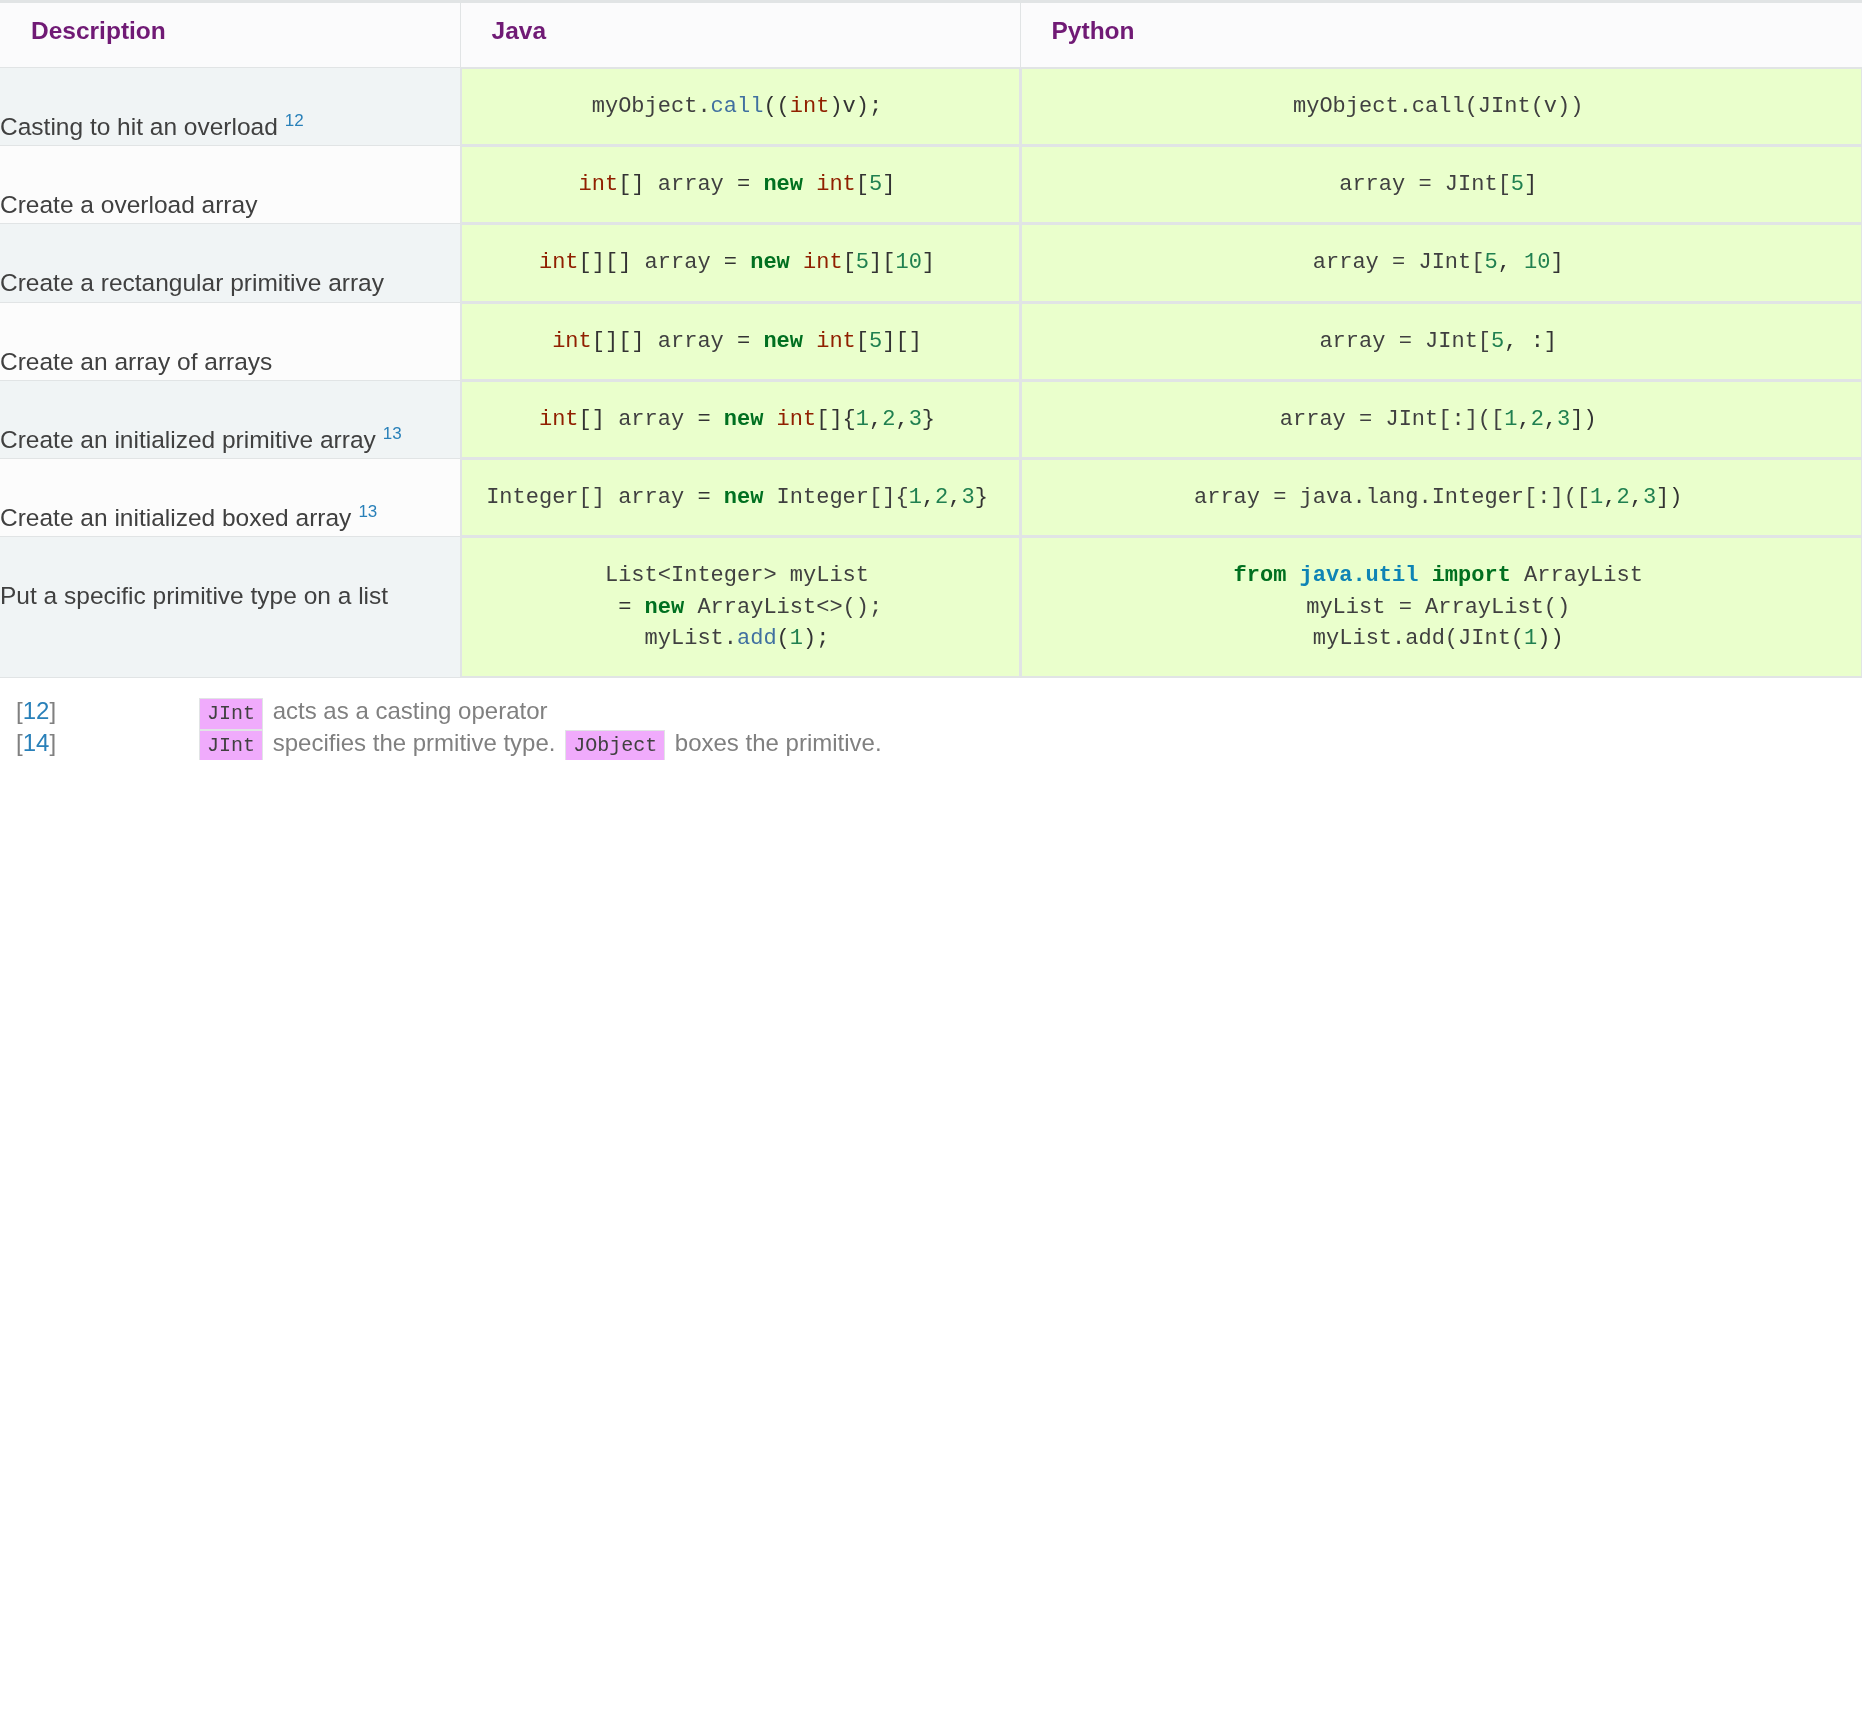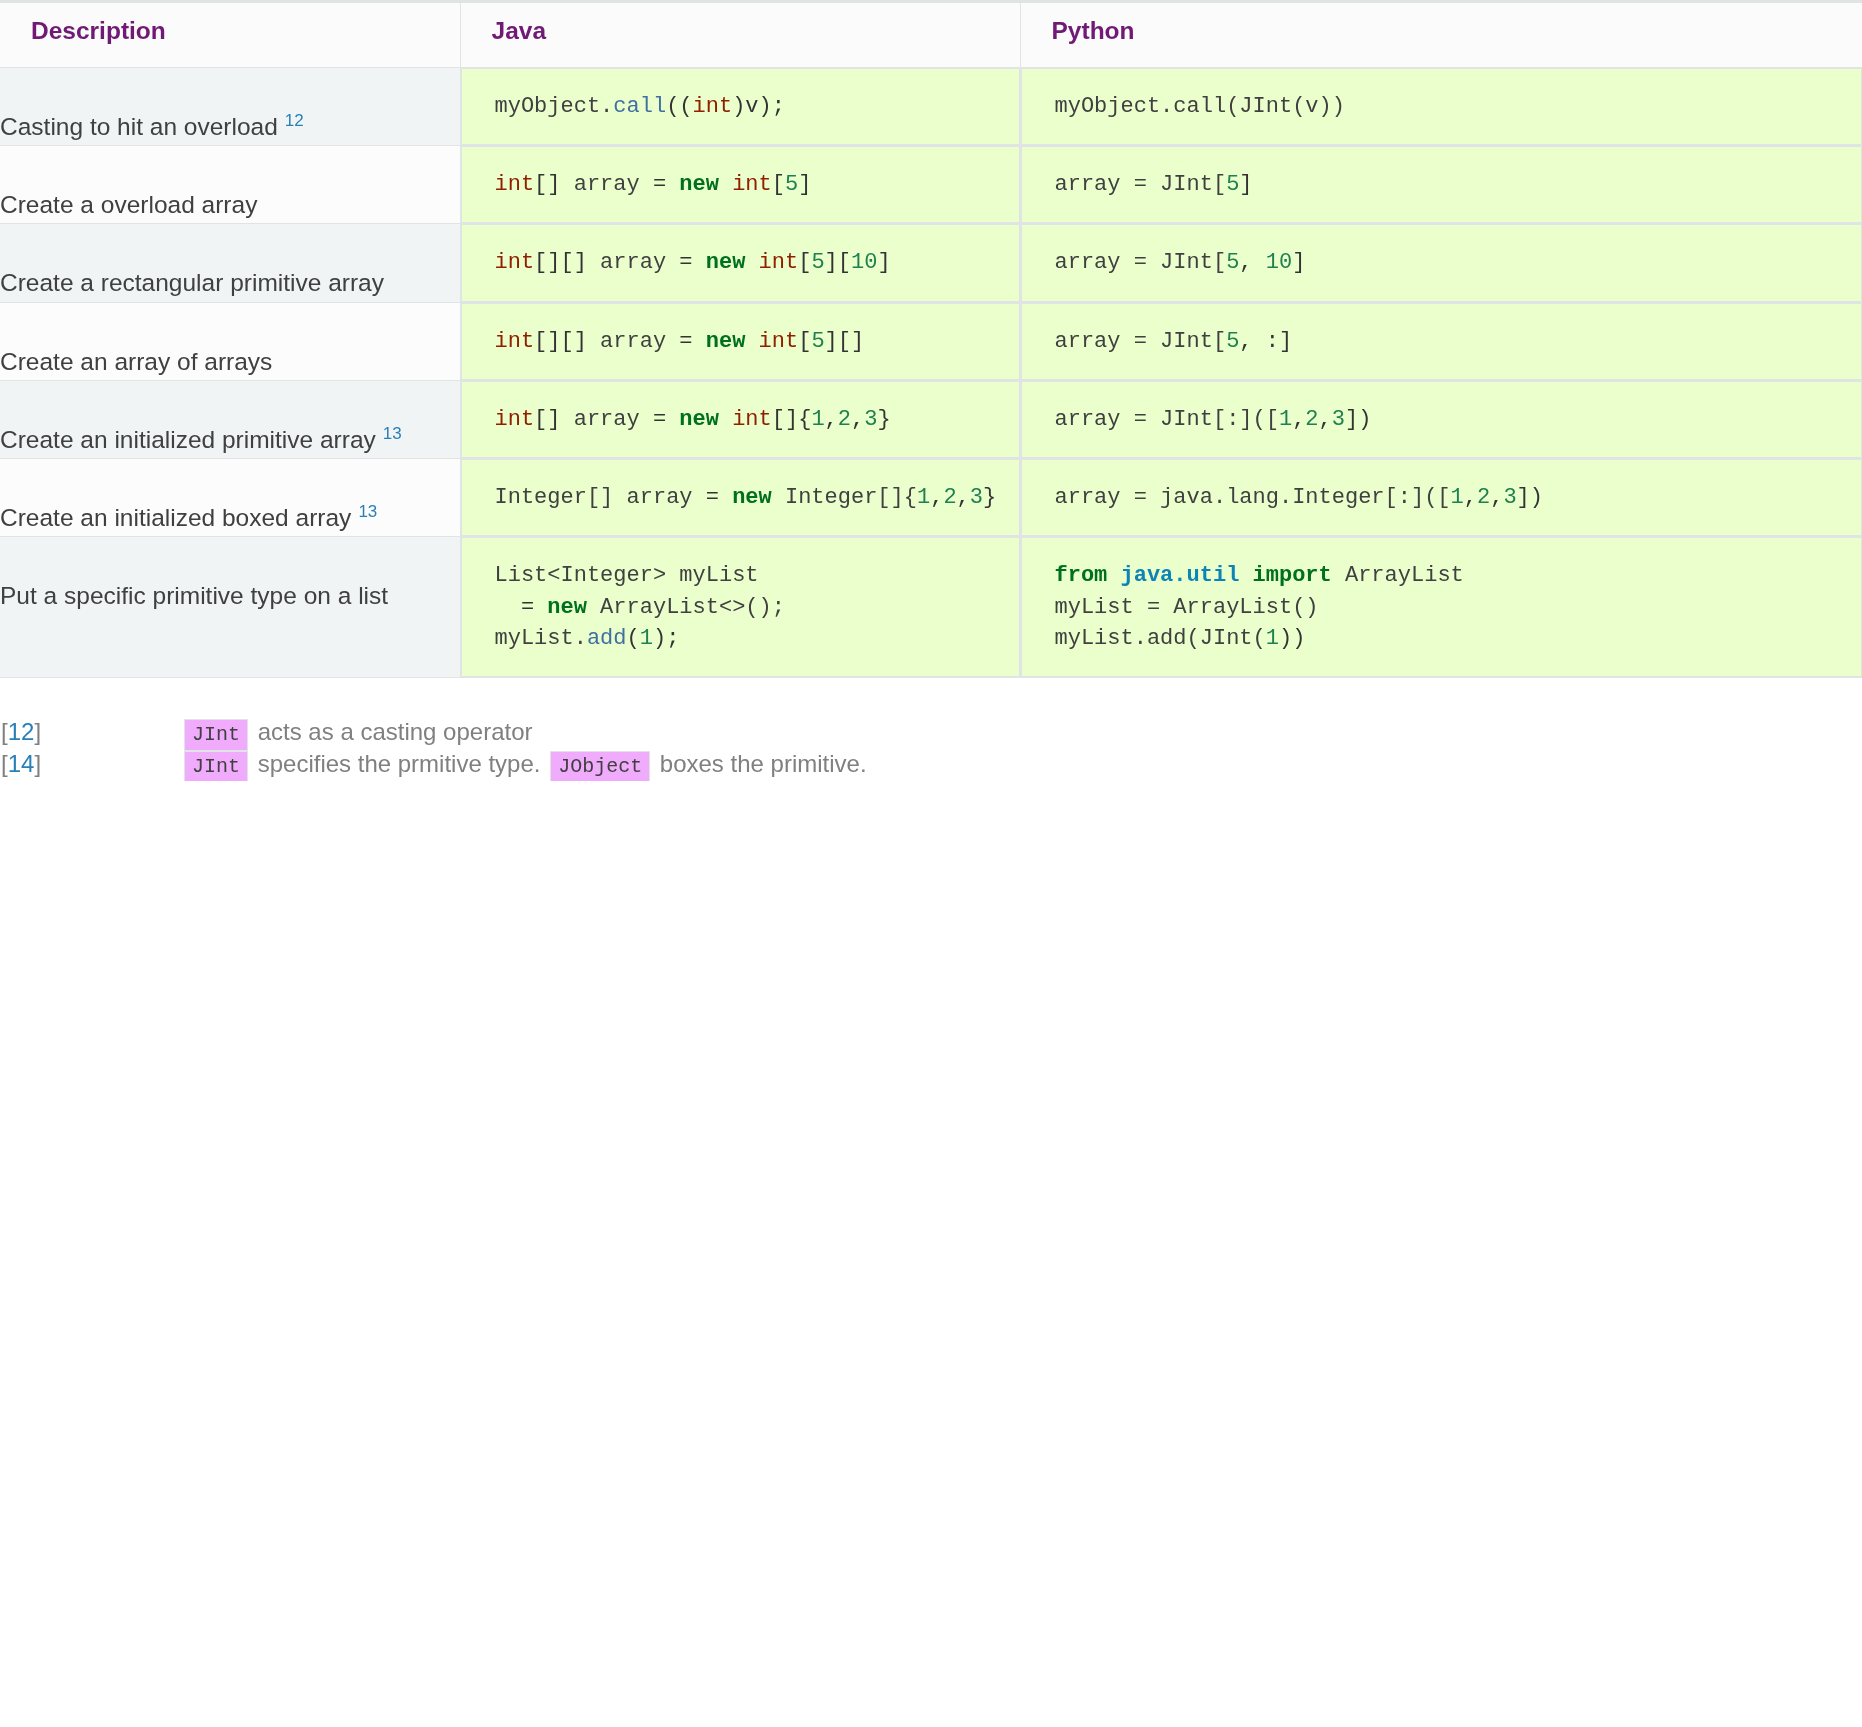--- a/index.html
+++ b/index.html
@@ -75,44 +75,45 @@
   }
 
   td.code-cell {
     padding: 28px 28px 46px 28px;
   }
   pre.code {
     margin: 0;
     background: #eaffcc;
     border: 1px solid #e1e4e5;
     border-radius: 0;
-    padding: 22px 22px 22px 33px;
+    padding: 22px 22px 22px 16px;
     font-family: "Liberation Mono", "DejaVu Sans Mono", monospace;
     font-size: 22px;
     line-height: 1.42;
     color: #404040;
     white-space: pre;
     overflow: visible;
     display: block;
+    text-align: center;
   }
 
   
   .tok-kt  { color: #902000; }                     
   .tok-k   { color: #007020; font-weight: bold; }  
   .tok-kn  { color: #007020; font-weight: bold; }
   .tok-p   { color: #333333; }                     
   .tok-mi  { color: #208050; }                     
   .tok-na  { color: #4070a0; }                     
   .tok-nn  { color: #0e84b5; font-weight: bold; }  
   .tok-nx  { color: #404040; }
 
   
   .footnotes {
-    margin-top: 38px;
-    padding: 0 0 0 1px;
+    margin-top: 17px;
+    padding: 0 0 0 16px;
   }
   table.footnote {
     border-collapse: collapse;
     border: none;
     margin: 0 0 0 0;
   }
   table.footnote td {
     border: none;
     padding: 0;
     vertical-align: baseline;

